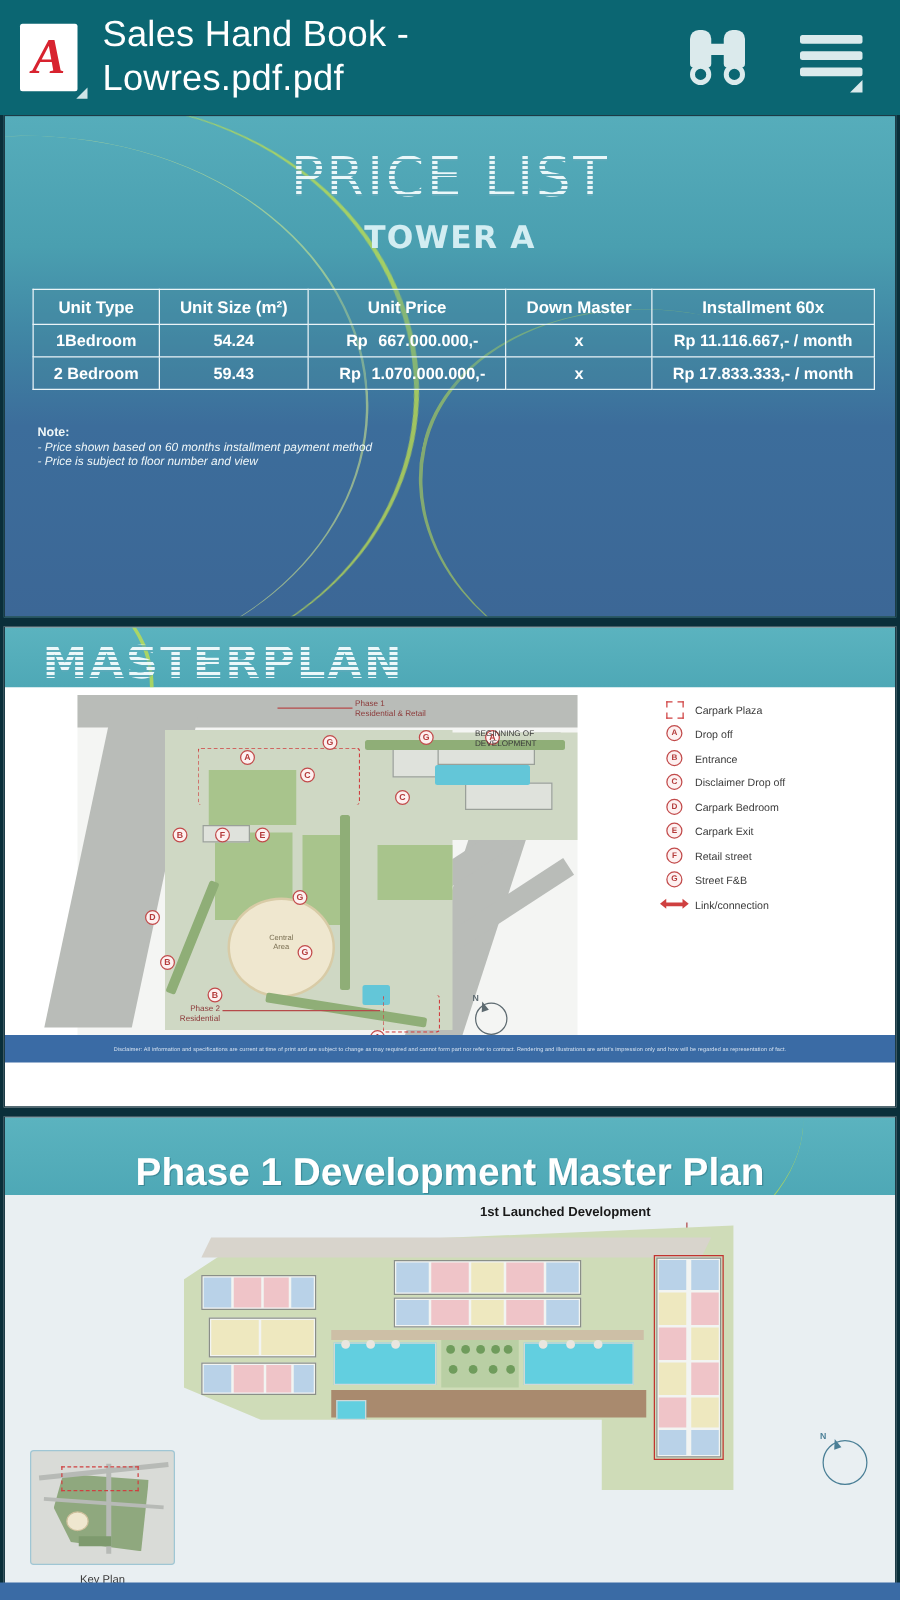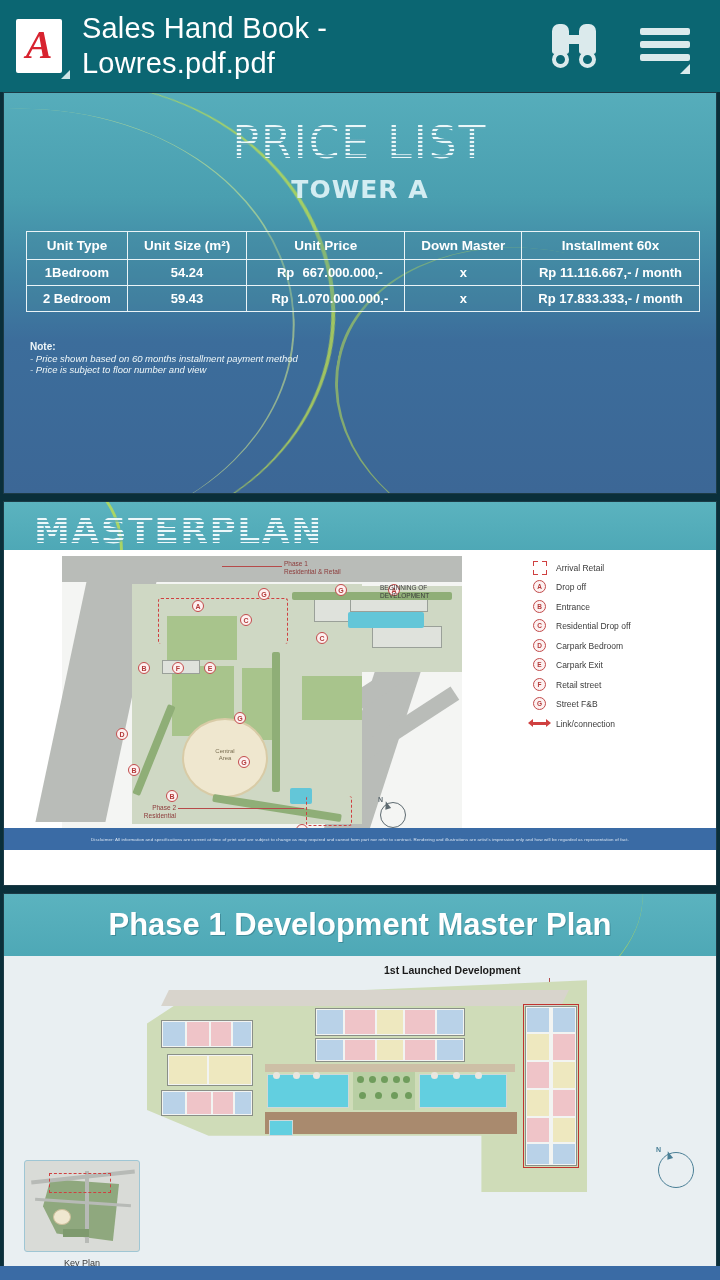--- a/index.html
+++ b/index.html
@@ -279,21 +279,21 @@
   .disclaimer span {
     font-size: 4.4px; color: #d8e4f2; white-space: nowrap;
     letter-spacing: .1px;
   }
 
   
   .page-phase { height: 392px; background: #e9eff2; }
   .phase-head {
     position: relative; height: 62px; overflow: hidden;
     background: linear-gradient(180deg, #5bb3bf 0%, #4ea8b6 100%);
-    display: flex; align-items: center; justify-content: center;
+    display: flex; align-items: flex-end; justify-content: center;
   }
   .phase-head .sw {
     position: absolute; left: 120px; top: -110px; width: 520px; height: 280px;
     border-bottom: 3px solid rgba(190,222,80,.75);
     border-radius: 0 0 60% 40% / 0 0 55% 45%;
     transform: rotate(-4deg);
   }
   .phase-head h2 {
     position: relative;
     font-size: 31px; font-weight: 700; color: #ffffff;
@@ -498,39 +498,39 @@
       <div class="legend">
         <div class="legend-row">
           <span class="legend-ico">
               <span class="brk">
                 <b></b>
                 <b></b>
                 <b></b>
                 <b></b>
               </span>
             </span>
-          <span>Arrival Retail</span>
+          <span>Carpark Plaza</span>
         </div>
         <div class="legend-row">
           <span class="legend-ico">
               <span class="circ">A</span>
             </span>
           <span>Drop off</span>
         </div>
         <div class="legend-row">
           <span class="legend-ico">
               <span class="circ">B</span>
             </span>
           <span>Entrance</span>
         </div>
         <div class="legend-row">
           <span class="legend-ico">
               <span class="circ">C</span>
             </span>
-          <span>Residential Drop off</span>
+          <span>Disclaimer Drop off</span>
         </div>
         <div class="legend-row">
           <span class="legend-ico">
               <span class="circ">D</span>
             </span>
           <span>Carpark Bedroom</span>
         </div>
         <div class="legend-row">
           <span class="legend-ico">
               <span class="circ">E</span>

